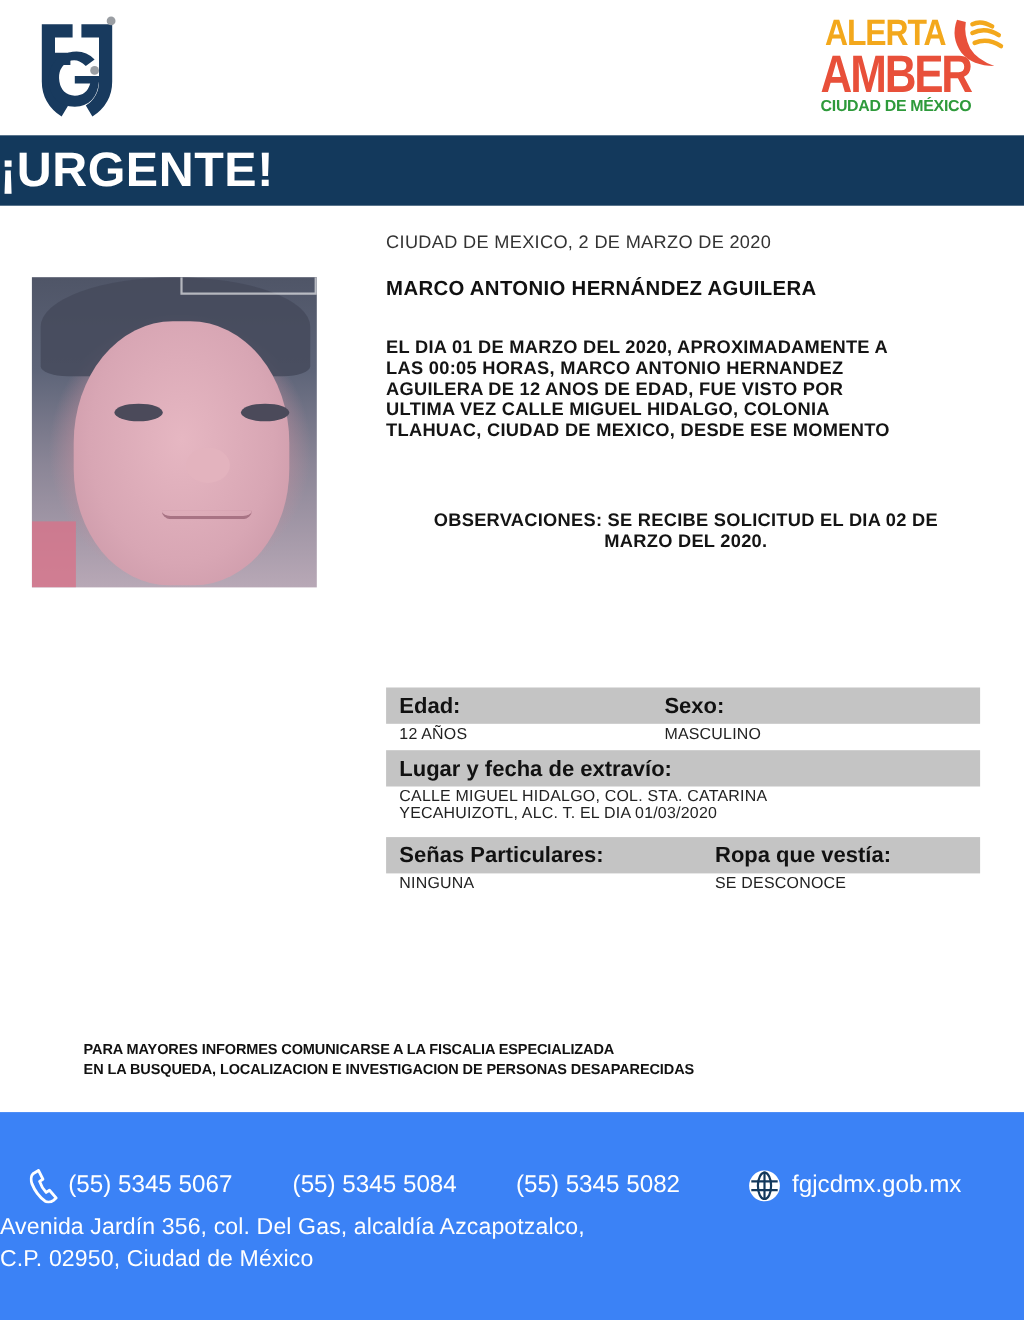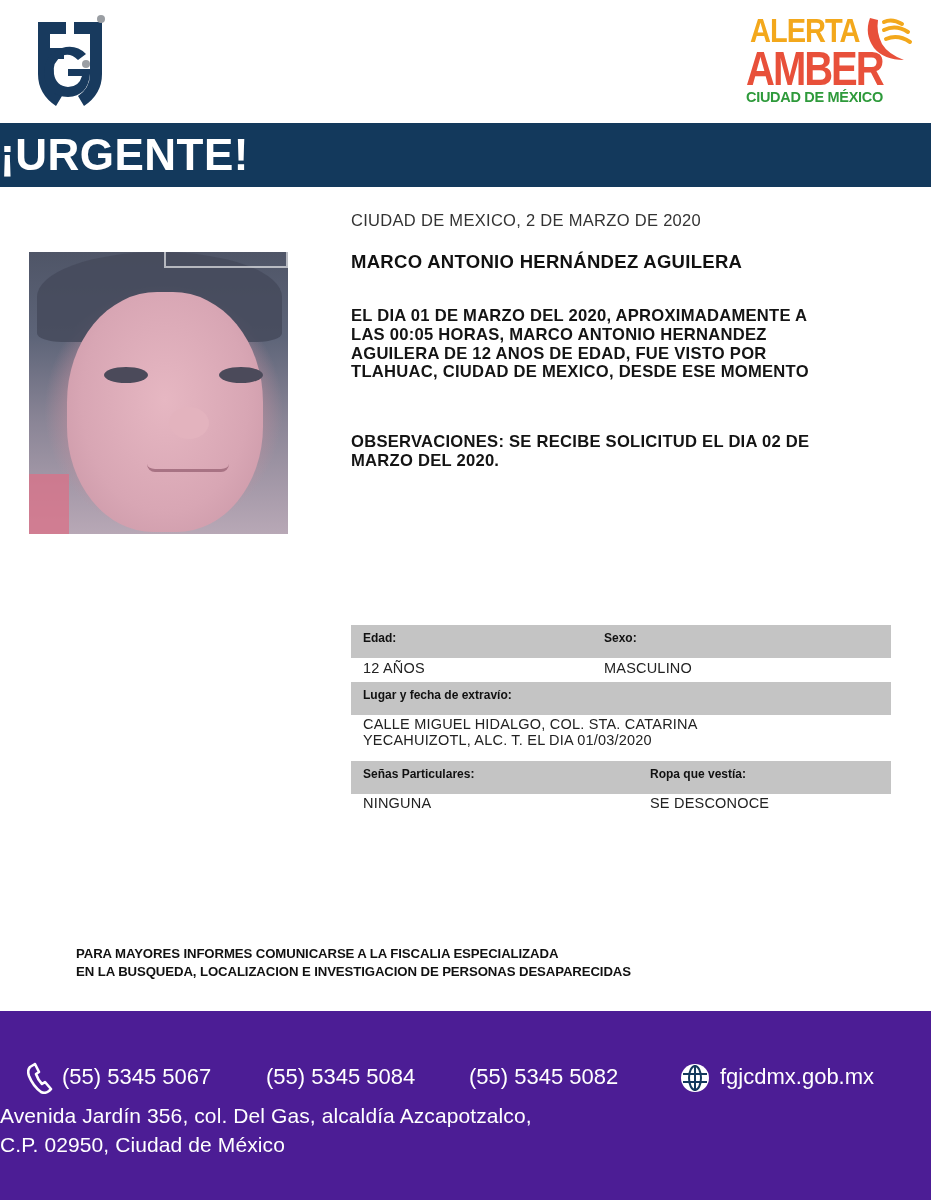--- a/index.html
+++ b/index.html
@@ -42,33 +42,33 @@
     .photo .mouth { position: absolute; left: 118px; top: 212px; width: 82px; height: 8px; border-radius: 0 0 40px 40px; border-bottom: 3px solid #a87384; }
     .photo .shirt { position: absolute; left: 0; top: 222px; width: 40px; height: 60px; background: #d7738a; opacity: 0.8; }
     .photo .frame { position: absolute; left: 135px; top: 0; width: 124px; height: 16px; border: 2px solid rgba(255,255,255,0.6); border-top: none; }
 
     
     .col { position: absolute; left: 351px; width: 545px; }
     .date { top: 211px; font-family: "Liberation Sans", sans-serif; font-size: 16.5px; color: #333; letter-spacing: 0.3px; }
     .name { top: 251px; font-family: "Liberation Sans", sans-serif; font-weight: bold; font-size: 18.5px; color: #111; letter-spacing: 0.3px; }
     .para { font-family: "Liberation Sans", sans-serif; font-weight: bold; font-size: 16.6px; line-height: 18.8px; color: #141414; letter-spacing: 0.25px; }
     .desc { top: 307px; }
-    .obs { top: 433px; }
+    .obs { top: 464px; text-align: center; }
 
     
     .info { position: absolute; left: 351px; width: 540px; }
-    .bar { position: absolute; left: 0; width: 540px; height: 33px; background: #c4c4c4; font-family: "Liberation Sans", sans-serif; font-weight: bold; font-size: 12px; color: #111; }
+    .bar { position: absolute; left: 0; width: 540px; height: 33px; background: #c4c4c4; font-family: "Liberation Sans", sans-serif; font-weight: bold; font-size: 20px; color: #111; }
     .bar span { position: absolute; top: 6px; }
     .val { position: absolute; left: 0; font-family: "Liberation Sans", sans-serif; font-size: 14.5px; color: #222; letter-spacing: 0.2px; line-height: 16px; }
 
     
     .note { position: absolute; left: 76px; top: 945px; font-family: "Liberation Sans", sans-serif; font-weight: bold; font-size: 13.2px; line-height: 17.5px; color: #111; letter-spacing: -0.1px; }
 
     
-    .footer { position: absolute; left: 0; top: 1011px; width: 931px; height: 189px; background: #4c1d95; color: #ffffff; font-family: "Liberation Sans", sans-serif; }
+    .footer { position: absolute; left: 0; top: 1011px; width: 931px; height: 189px; background: #3b82f6; color: #ffffff; font-family: "Liberation Sans", sans-serif; }
     .contacts { position: absolute; left: 0; top: 51px; width: 931px; height: 32px; font-size: 22px; }
     .contacts .item { position: absolute; top: 2px; }
     .phone-icon { position: absolute; left: 27px; top: 0px; width: 26px; height: 32px; }
     .globe-icon { position: absolute; left: 680px; top: 1px; width: 30px; height: 30px; }
     .addr { position: absolute; left: 0; width: 931px; font-size: 21px; letter-spacing: 0.1px; }
   </style>
 </head>
 <body>
 
 <div class="fgj-logo">
@@ -111,20 +111,21 @@
   <div class="frame"></div>
 </div>
 
 <div class="col date">CIUDAD DE MEXICO, 2 DE MARZO DE 2020</div>
 <div class="col name">MARCO ANTONIO HERNÁNDEZ AGUILERA</div>
 
 <div class="col para desc">
   <div>EL DIA 01 DE MARZO DEL 2020, APROXIMADAMENTE A</div>
   <div>LAS 00:05 HORAS, MARCO ANTONIO HERNANDEZ</div>
   <div>AGUILERA DE 12 ANOS DE EDAD, FUE VISTO POR</div>
+  <div>ULTIMA VEZ CALLE MIGUEL HIDALGO, COLONIA</div>
   <div>TLAHUAC, CIUDAD DE MEXICO, DESDE ESE MOMENTO</div>
 </div>
 
 <div class="col para obs">
   <div>OBSERVACIONES: SE RECIBE SOLICITUD EL DIA 02 DE</div>
   <div>MARZO DEL 2020.</div>
 </div>
 
 <div class="info" style="top:625px;">
   <div class="bar" style="top:0;">

